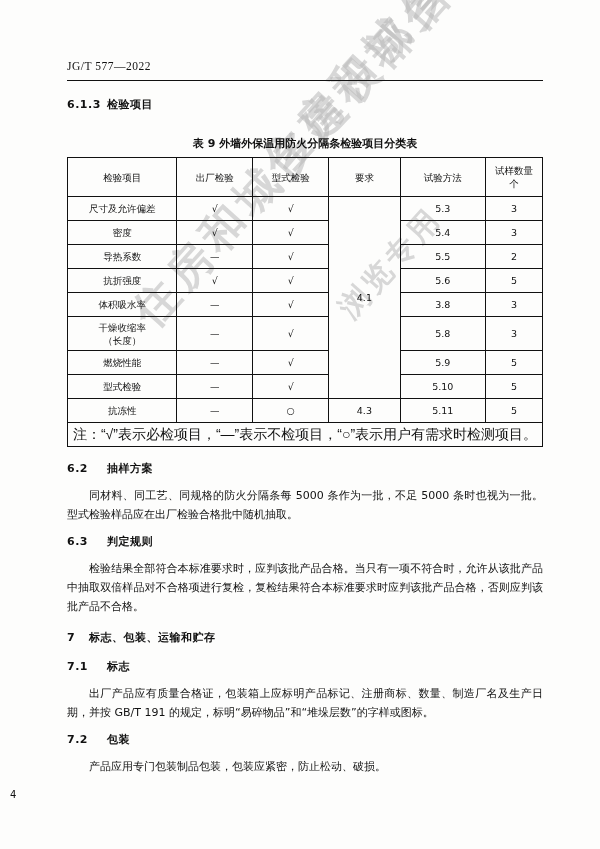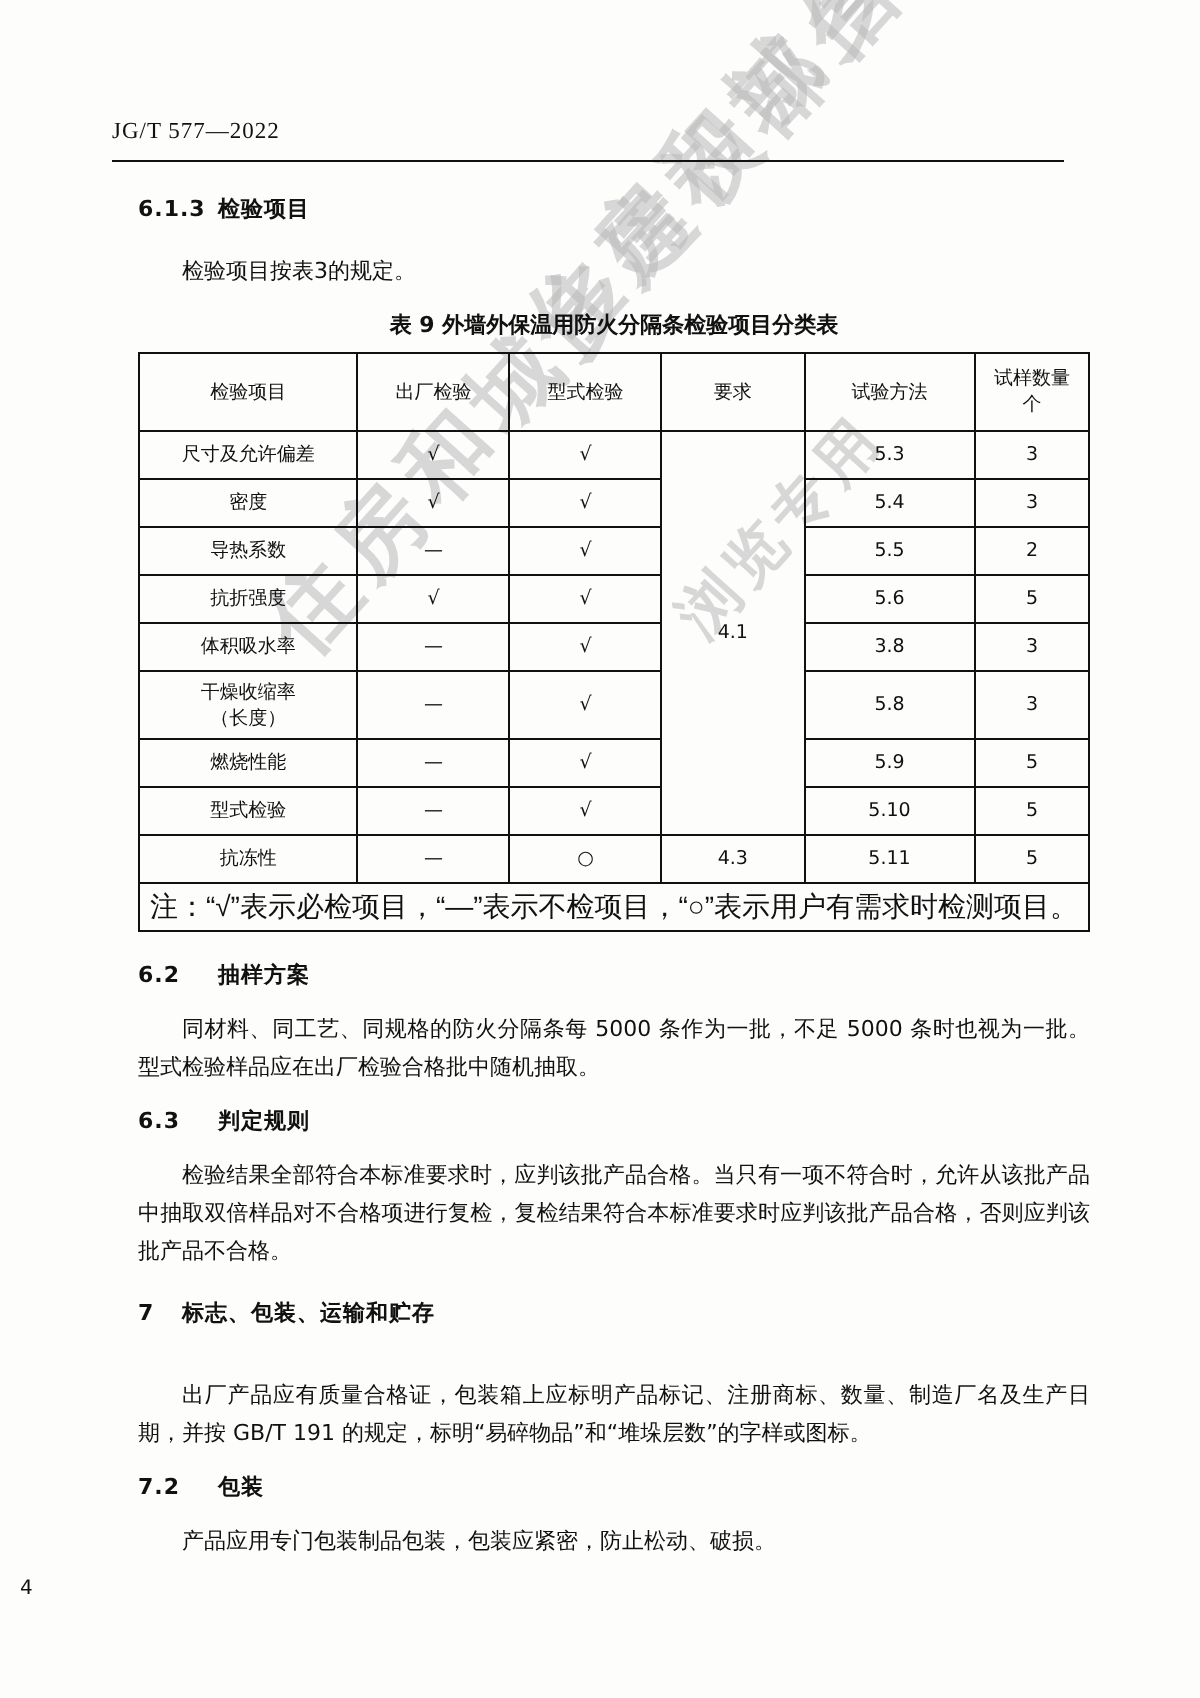--- a/index.html
+++ b/index.html
@@ -14,21 +14,21 @@
   .page {
     position: relative;
     width: 600px;
     height: 849px;
     background: #fdfdfc;
     overflow: hidden;
     box-sizing: border-box;
   }
   .content {
     position: absolute;
-    left: 56px;
+    left: 67px;
     top: 0;
     width: 476px;
     height: 605px;
   }
   .header-code {
     position: absolute;
     left: 0;
     top: 60px;
     font-size: 11.5px;
     letter-spacing: 0.5px;
@@ -153,27 +153,26 @@
     <div class="wm-text wm1">住房和城乡建设部信息中心</div>
     <div class="wm-text wm2">住房和城乡建设部信息中心</div>
     <div class="wm-text wm3">浏览专用</div>
   </div>
 
   <div class="content">
 
     <div class="header-code">JG/T 577—2022</div>
     <div class="header-rule"></div>
 
-    <div style="position:absolute; left:0; top:97px; width:476px;margin-left:13px;">
+    <div style="position:absolute; left:0; top:97px; width:476px;">
 
       <div class="clause">
         <span class="num">6.1.3</span><span>检验项目</span>
       </div>
       <div class="spacer14"></div>
-      <div class="para">检验项目按表3的规定。</div>
       <div class="spacer10"></div>
 
       <div class="tbl-caption">表 9   外墙外保温用防火分隔条检验项目分类表</div>
       <div class="spacer6"></div>
 
       <table class="main">
         <colgroup>
           <col style="width:23%">
           <col style="width:16%">
           <col style="width:16%">
@@ -283,20 +282,23 @@
       </div>
       <div class="spacer10"></div>
       <div class="para">检验结果全部符合本标准要求时，应判该批产品合格。当只有一项不符合时，允许从该批产品中抽取双倍样品对不合格项进行复检，复检结果符合本标准要求时应判该批产品合格，否则应判该批产品不合格。</div>
       <div class="spacer14"></div>
 
       <div class="clause wide">
         <span class="num">7</span><span>标志、包装、运输和贮存</span>
       </div>
       <div class="spacer14"></div>
 
+      <div class="clause">
+        <span class="num">7.1</span><span>标志</span>
+      </div>
       <div class="spacer10"></div>
       <div class="para">出厂产品应有质量合格证，包装箱上应标明产品标记、注册商标、数量、制造厂名及生产日期，并按 GB/T 191 的规定，标明“易碎物品”和“堆垛层数”的字样或图标。</div>
       <div class="spacer10"></div>
 
       <div class="clause">
         <span class="num">7.2</span><span>包装</span>
       </div>
       <div class="spacer10"></div>
       <div class="para">产品应用专门包装制品包装，包装应紧密，防止松动、破损。</div>
       <div class="spacer10"></div>

